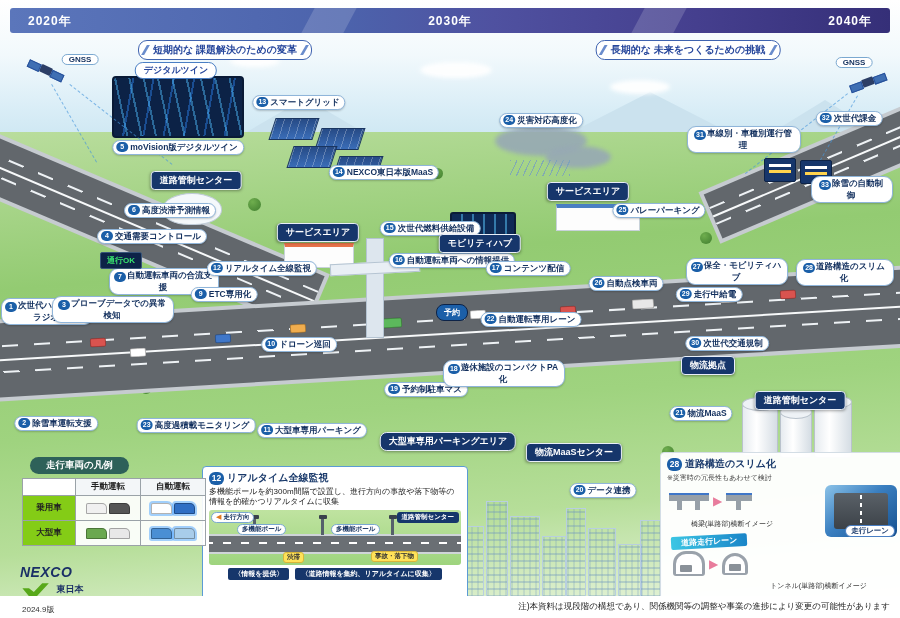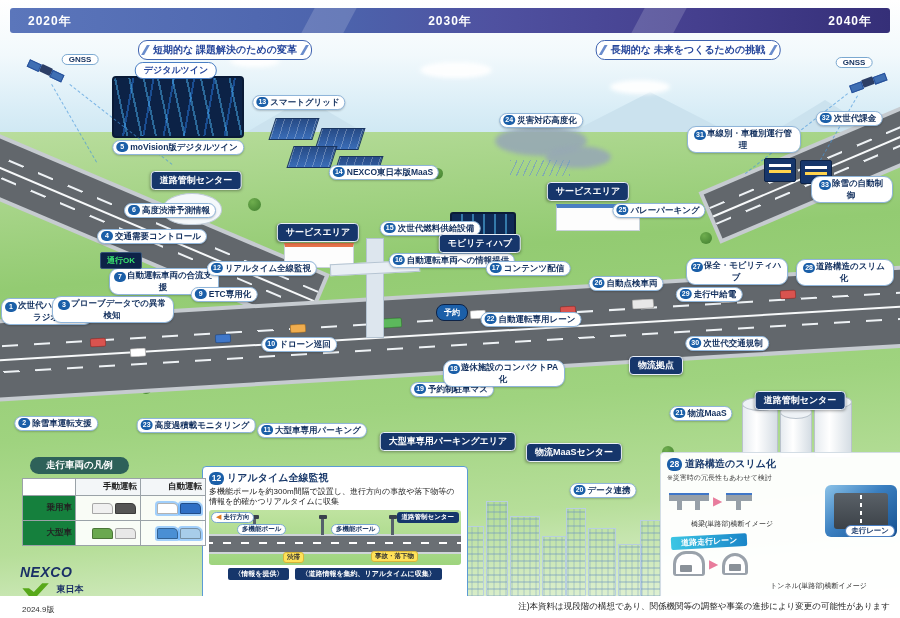--- a/index.html
+++ b/index.html
@@ -73,24 +73,24 @@
   .sign-gnss{background:#fff;border:1px solid #7aa8d0;border-radius:8px;color:#13305e;font-size:8px;padding:0 6px}
   .sign-outline{background:#fff;border:1px solid #4a7fc4;border-radius:8px;color:#27479c;font-size:9px;padding:1px 8px}
   .sign-board-green{background:#0d2347;border:1px solid #39567a;border-radius:2px;color:#39e36e;font-size:8px;padding:2px 6px}
   .sign-board-blue{background:#1b5fa8;border:1px solid #0d2347;border-radius:8px;color:#fff;font-size:8px;padding:2px 7px}
 
   
   .legend{position:absolute;left:22px;top:454px;z-index:42}
   .legend-title{display:inline-block;background:#2e6159;color:#fff;font-size:9.5px;font-weight:bold;
     padding:2px 16px;border-radius:10px;margin-left:8px}
   .legend-table{border-collapse:collapse;margin-top:4px;background:rgba(255,255,255,.92)}
-  .legend-table th,.legend-table td{border:1px solid #9aa2a8;font-size:8.5px;color:#222;text-align:right;padding:2px 3px}
+  .legend-table th,.legend-table td{border:1px solid #9aa2a8;font-size:8.5px;color:#222;text-align:center;padding:2px 3px}
   .legend-table th{font-weight:bold;background:#f3f6f8;width:58px}
   .legend-table th:first-child{width:46px;background:#fff}
-  .lg-rowlabel{font-weight:bold;background:#15803d}
+  .lg-rowlabel{font-weight:bold;background:#84cc16}
   .lg-cell{height:20px}
   .veh-ico{display:inline-block;width:19px;height:9px;border-radius:2px 5px 1px 1px;border:1px solid rgba(0,0,0,.3);margin:0 1px;vertical-align:middle}
   .lg-cell.auto .veh-ico{box-shadow:0 0 0 2px rgba(90,170,255,.55)}
 
   .nexco{position:absolute;left:20px;top:564px;z-index:42;width:70px}
   .nexco-word{color:#1a2f66;font-weight:bold;font-style:italic;font-size:14px;letter-spacing:.5px}
   .nexco-mark{width:30px;height:13px;background:#57a819;display:inline-block;vertical-align:middle;
     clip-path:polygon(8% 38%,30% 38%,46% 68%,74% 0,96% 0,56% 100%,30% 100%)}
   .nexco-region{display:inline-block;vertical-align:middle;color:#1a2f66;font-size:9px;font-weight:bold;margin-left:2px}
   .edition{position:absolute;left:22px;top:604px;font-size:8px;color:#333;z-index:46}
@@ -272,21 +272,21 @@
         <span class="clbl">次世代燃料供給設備</span>
       </div>
       <div class="callout" style="left: 452px; top: 253px;">
         <span class="cnum">16</span>
         <span class="clbl">自動運転車両への情報提供</span>
       </div>
       <div class="callout" style="left: 299px; top: 337px;">
         <span class="cnum">10</span>
         <span class="clbl">ドローン巡回</span>
       </div>
-      <div class="callout" style="left: 452px; top: 382px;">
+      <div class="callout" style="left: 426px; top: 382px;">
         <span class="cnum">19</span>
         <span class="clbl">予約制駐車マス</span>
       </div>
       <div class="callout wrap" style="left: 504px; top: 360px; width: 112px;"><span class="cnum">18</span><span class="clbl">遊休施設のコンパクトPA化</span></div>
       <div class="callout" style="left: 312px; top: 423px;">
         <span class="cnum">11</span>
         <span class="clbl">大型車専用パーキング</span>
       </div>
       <div class="callout" style="left: 196px; top: 418px; border-radius: 6px;">
         <span class="cnum">23</span>
@@ -333,22 +333,22 @@
         <span class="cnum">32</span>
         <span class="clbl">次世代課金</span>
       </div>
       <div class="callout wrap" style="left: 852px; top: 176px; width: 72px;"><span class="cnum">33</span><span class="clbl">除雪の自動制御</span></div>
       <div class="callout wrap" style="left: 737px; top: 258px; width: 92px;"><span class="cnum">27</span><span class="clbl">保全・モビリティハブ</span></div>
       <div class="callout wrap" style="left: 845px; top: 259px; width: 88px;"><span class="cnum">28</span><span class="clbl">道路構造のスリム化</span></div>
       <div class="navy-badge" style="left: 196px; top: 171px;">道路管制センター</div>
       <div class="navy-badge" style="left: 318px; top: 223px;">サービスエリア</div>
       <div class="navy-badge" style="left: 480px; top: 195px; margin-top: 39px;">モビリティハブ</div>
       <div class="navy-badge" style="left: 588px; top: 182px;">サービスエリア</div>
-      <div class="navy-badge" style="left: 656px; top: 356px; font-family: Liberation Mono, monospace;">物流拠点</div>
-      <div class="navy-badge" style="left: 448px; top: 432px;">大型車専用パーキングエリア</div>
+      <div class="navy-badge" style="left: 708px; top: 356px; font-family: Liberation Mono, monospace;">物流拠点</div>
+      <div class="navy-badge" style="left: 448px; top: 432px; border-radius: 7px;">大型車専用パーキングエリア</div>
       <div class="navy-badge" style="left: 574px; top: 443px;">物流MaaSセンター</div>
       <div class="navy-badge" style="left: 800px; top: 391px;">道路管制センター</div>
       <div class="sign sign-gnss" style="left: 80px; top: 54px;">GNSS</div>
       <div class="sign sign-gnss" style="left: 854px; top: 57px;">GNSS</div>
       <div class="sign sign-outline" style="left: 176px; top: 62px;">デジタルツイン</div>
       <div class="sign sign-board-green" style="left: 121px; top: 252px;">通行OK</div>
       <div class="sign sign-board-blue" style="left: 452px; top: 304px;">予約</div>
     </div>
 
   <div class="legend">

